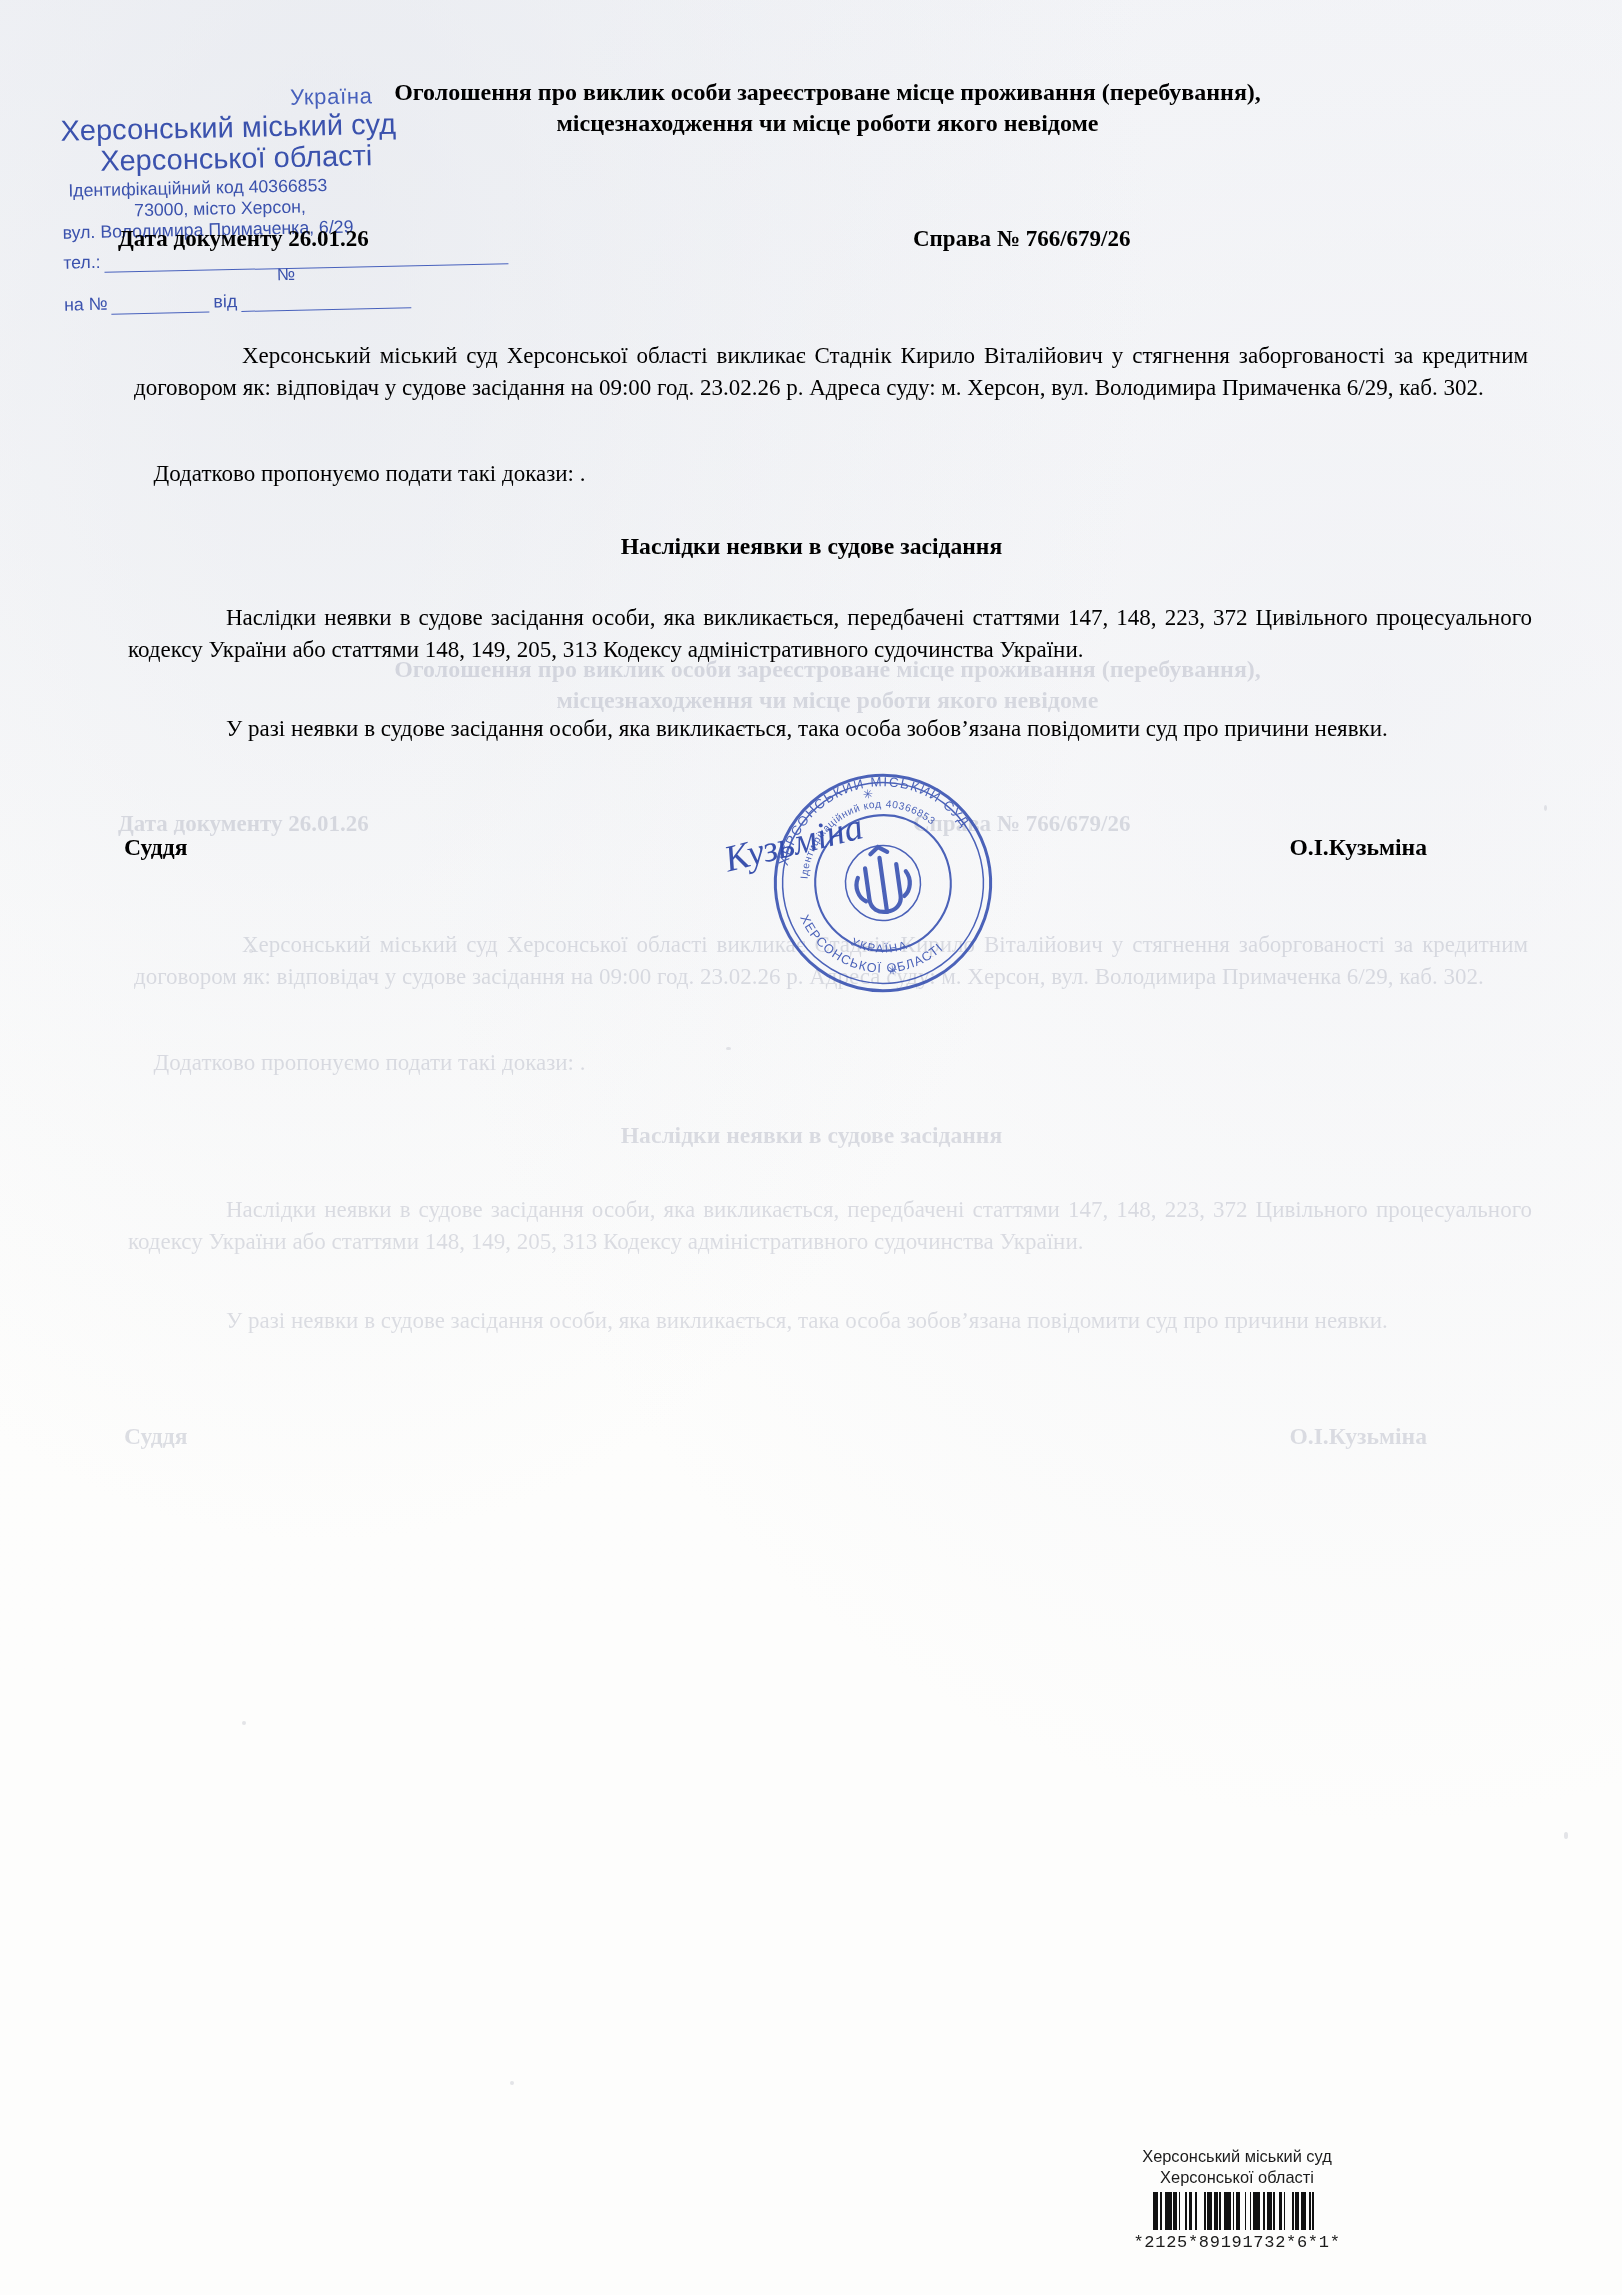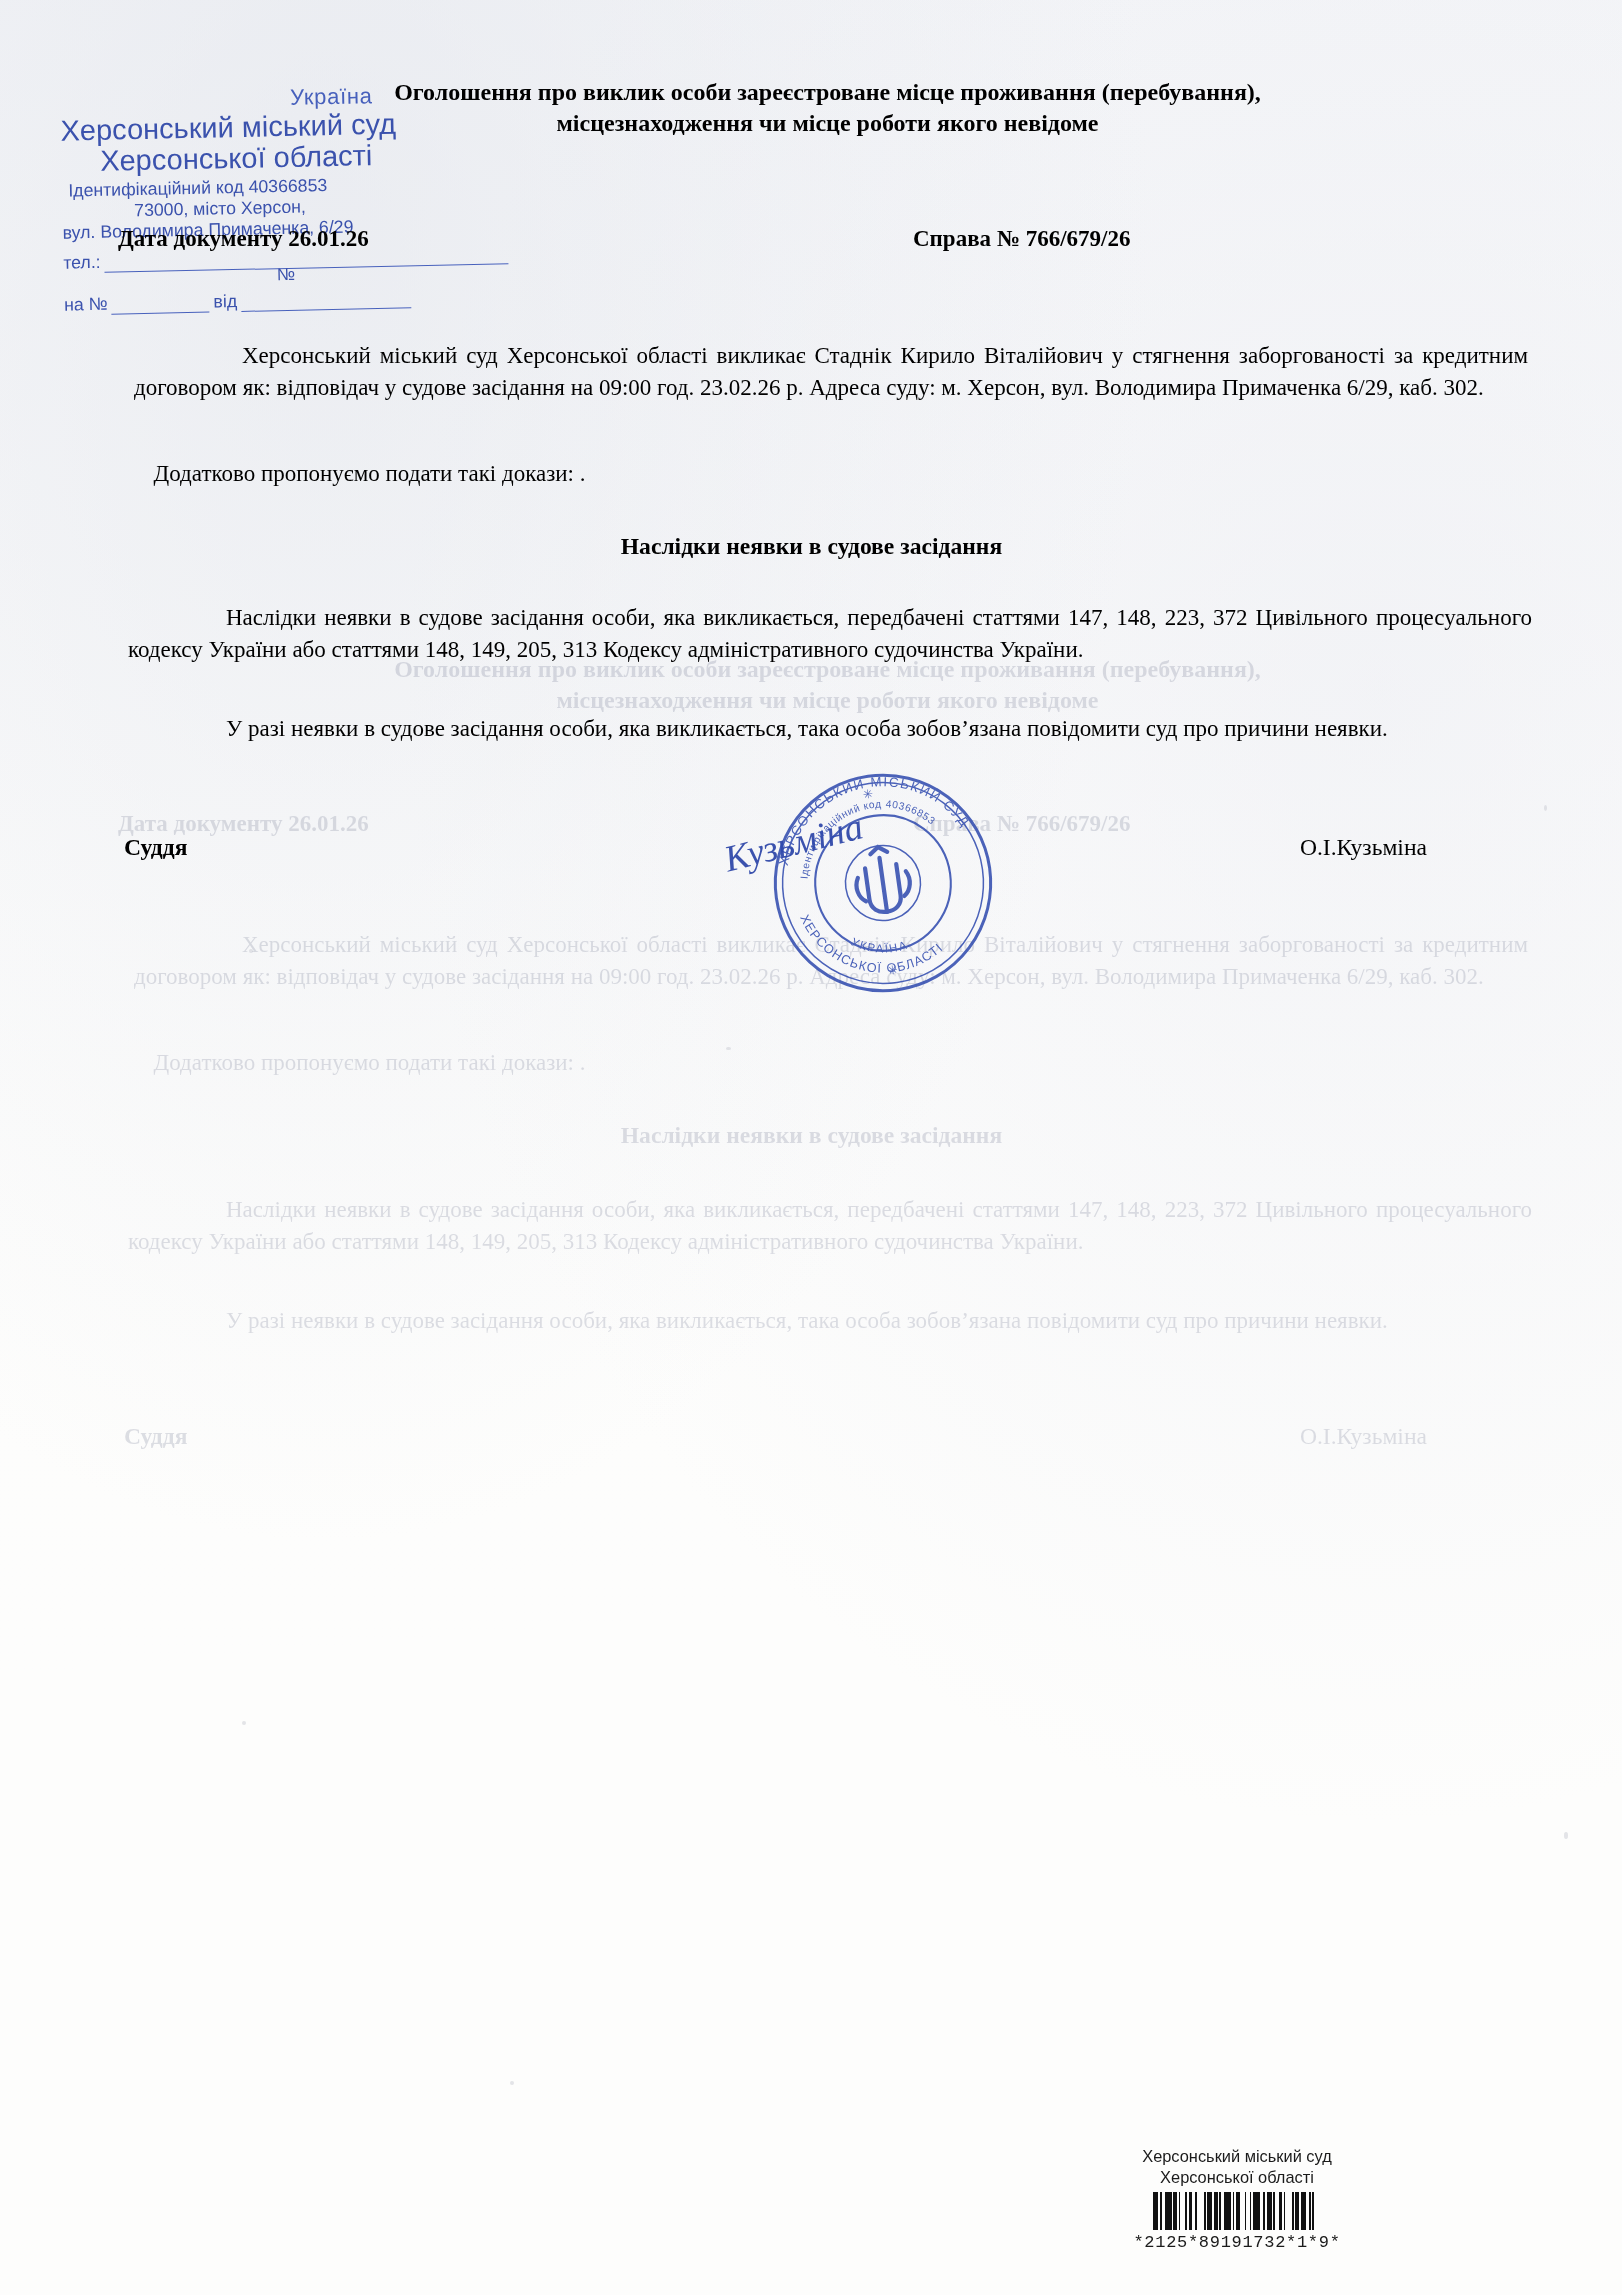--- a/index.html
+++ b/index.html
@@ -172,21 +172,21 @@
     left: 124px;
     top: 834px;
     font-size: 23.6px;
     font-weight: bold;
   }
   .sign-name {
     position: absolute;
     right: 196px;
     top: 834px;
     font-size: 23.6px;
-    font-weight: normal;
+    font-weight: bold;
   }
 
   
   .seal {
     position: absolute;
     left: 762px;
     top: 762px;
     width: 242px;
     height: 242px;
     color: #2e49ae;
@@ -435,17 +435,17 @@
         <i style="width: 1.7px;"></i>
         <span style="width: 3.4px;"></span>
         <i style="width: 1.7px;"></i>
         <span style="width: 5.1px;"></span>
         <i style="width: 3.4px;"></i>
         <span style="width: 1.7px;"></span>
         <i style="width: 1.7px;"></i>
         <span style="width: 1.7px;"></span>
         <i style="width: 6.8px;"></i>
       </div>
-    <div class="barcode-text">*2125*89191732*1*9*</div>
+    <div class="barcode-text">*2125*89191732*6*1*</div>
   </div>
 
 </div>
 
 
 </body></html>

